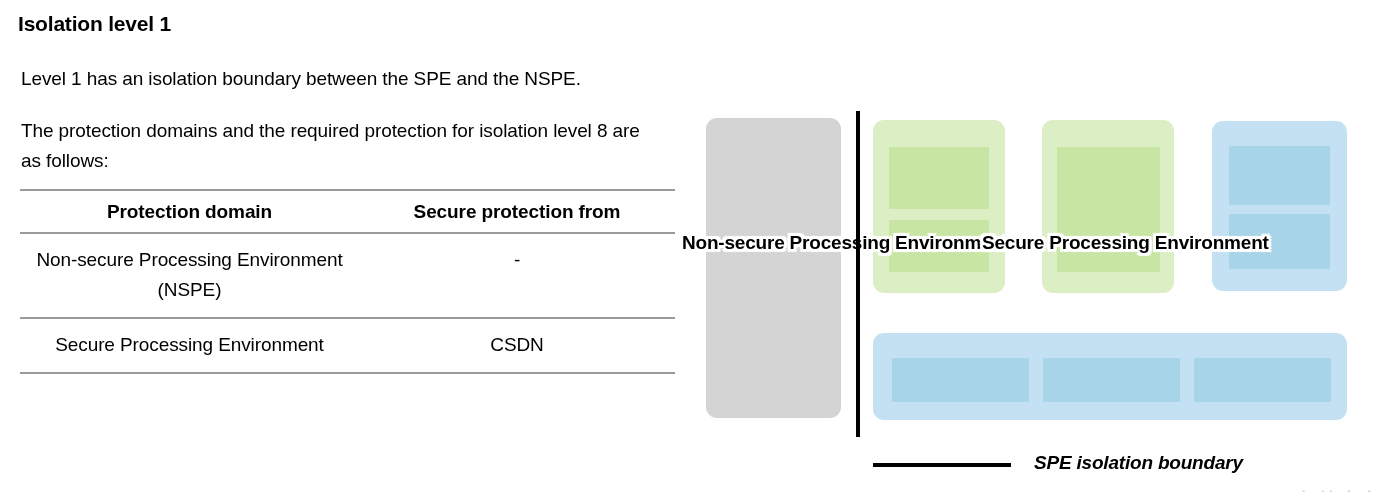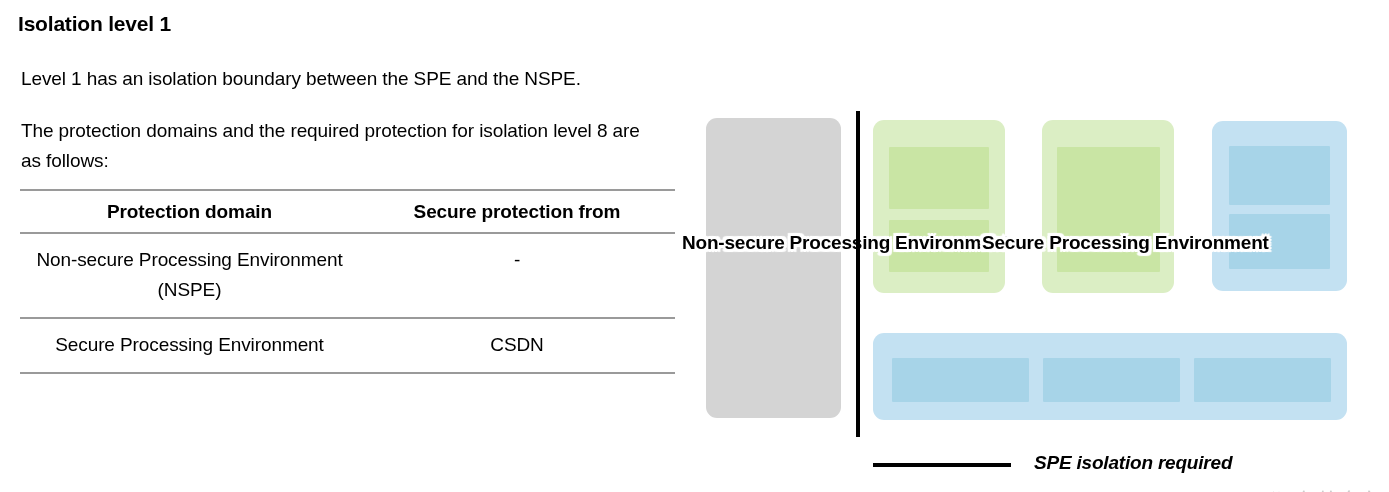--- a/index.html
+++ b/index.html
@@ -287,15 +287,15 @@
   </div>
 
   <div id="nspe-label" class="diagram-label">Non-secure Processing Environment</div>
 
   <div id="spe-label" class="diagram-label">Secure Processing Environment</div>
 </div>
 
 <div id="spe-boundary-line"></div>
 
 <div id="legend-line"></div>
-<div id="legend-text">SPE isolation required</div>
+<div id="legend-text">SPE isolation boundary</div>
 
 <div id="watermark">CSDN @狂奔的乌龟</div>
 
 </body></html>

